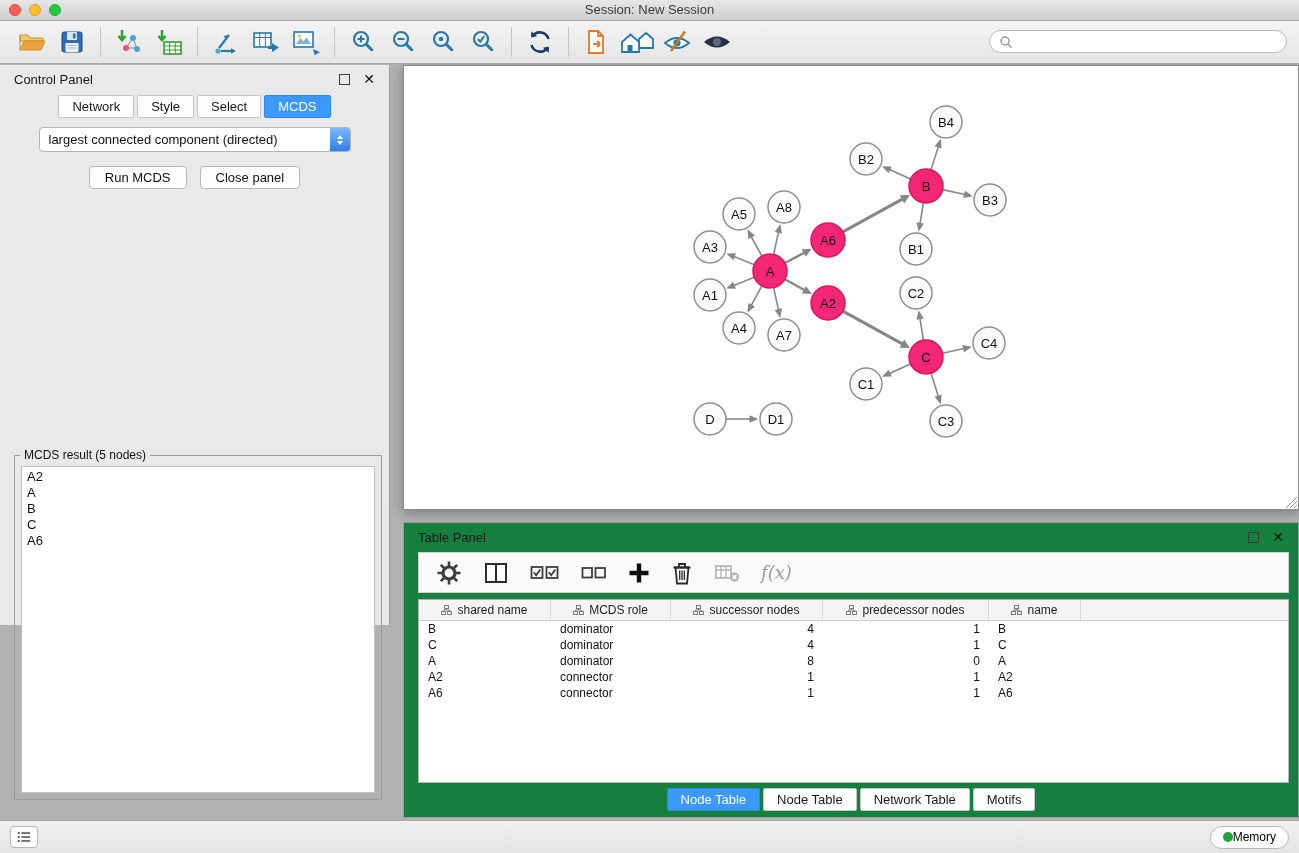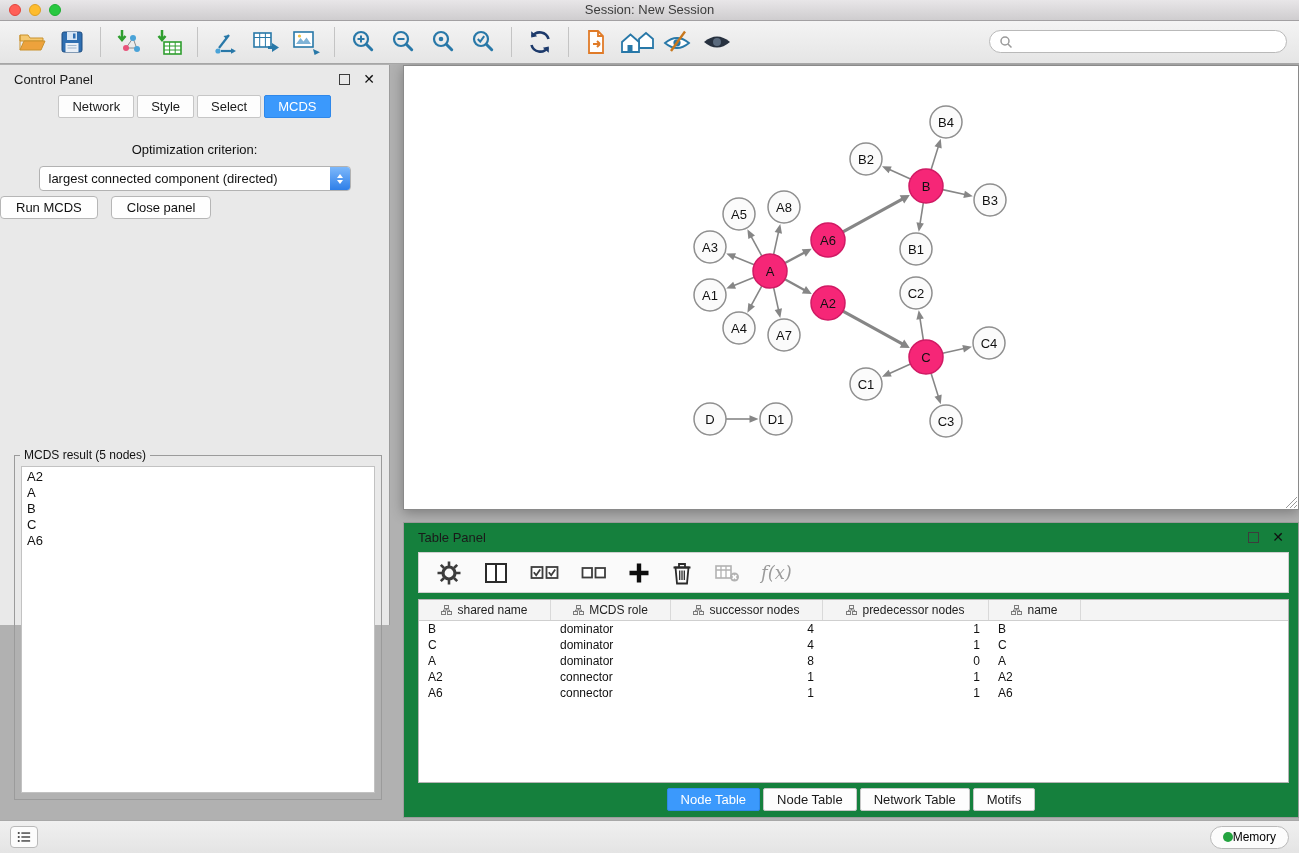--- a/index.html
+++ b/index.html
@@ -42,21 +42,21 @@
   .opt-label{margin-top:24px;text-align:center;font-size:13px}
   .combo{position:relative;margin:9px auto 0;width:312px;height:25px;background:#fff;
     border:1px solid #b2b2b2;border-radius:4px;box-sizing:border-box;display:flex;align-items:center;
     padding-left:9px;font-size:13px;cursor:pointer}
   .combo-arrows{position:absolute;right:0;top:0;bottom:0;width:20px;border-radius:0 3px 3px 0;
     background:linear-gradient(#7db8fb,#2e7fe8);display:flex;flex-direction:column;align-items:center;
     justify-content:center;gap:2px}
   .combo-arrows i{width:0;height:0;border-left:3.5px solid transparent;border-right:3.5px solid transparent;display:block}
   .arr-up{border-bottom:4.5px solid #fff}
   .arr-down{border-top:4.5px solid #fff}
-  .cp-buttons{display:flex;gap:13px;margin-top:5px}
+  .cp-buttons{display:flex;justify-content:center;gap:13px;margin-top:14px}
   .pbtn{font-size:13px;background:#fefefe;border:1px solid #b6b6b6;border-radius:4px;
     padding:3px 15px;color:#111;cursor:pointer}
   .result-box{position:absolute;left:14px;top:390px;width:368px;height:345px;
     border:1px solid #9b9b9b;box-sizing:border-box}
   .result-title{position:absolute;top:-8px;left:5px;background:#e9e9e9;font-size:12px;padding:0 4px}
   .result-inner{position:absolute;left:6px;right:6px;top:10px;bottom:6px;background:#fff;
     border:1px solid #c2c2c2;padding:2px 5px;overflow:hidden}
   .result-inner div{font-size:13px;line-height:16px}
 
   
@@ -249,21 +249,20 @@
       <span class="float-ico"></span>
       <span class="close-ico">✕</span>
     </span>
   </div>
   <div class="cp-tabs">
       <div class="seg">Network</div>
       <div class="seg">Style</div>
       <div class="seg">Select</div>
       <div class="seg active">MCDS</div>
     </div>
-  <div class="opt-label">Optimization criterion:</div>
   <div class="combo">
     <span>largest connected component (directed)</span>
     <span class="combo-arrows">
       <i class="arr-up"></i>
         <i class="arr-down"></i>
     </span>
   </div>
   <div class="cp-buttons">
     <button class="pbtn">Run MCDS</button>
     <button class="pbtn">Close panel</button>

